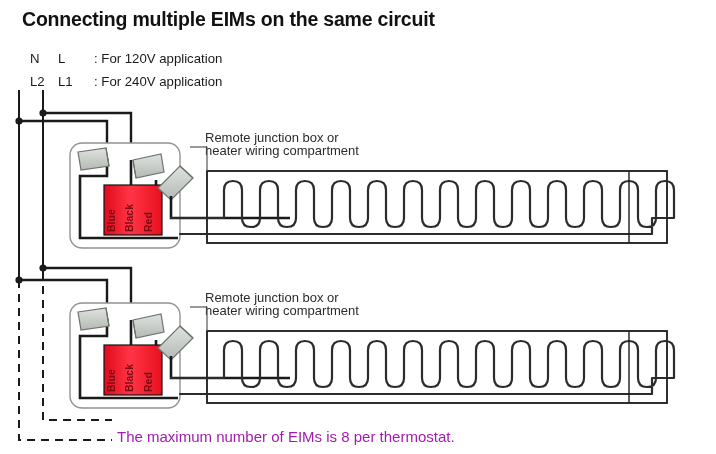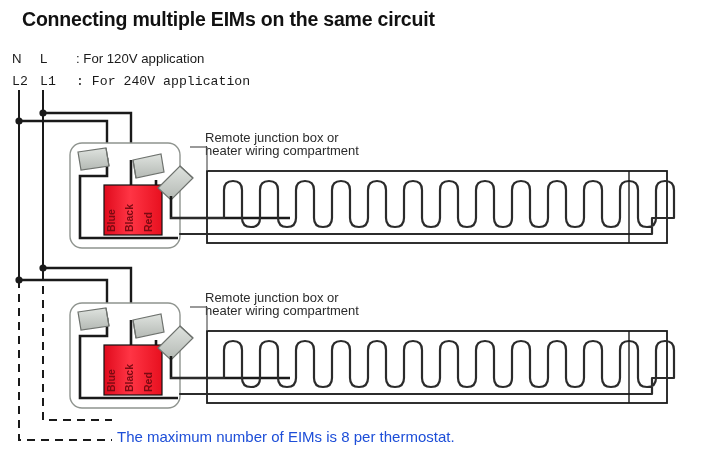--- a/index.html
+++ b/index.html
@@ -30,23 +30,24 @@
     font-weight: bold;
     letter-spacing: -0.2px;
     color: #111111;
     white-space: nowrap;
   }
   .legend-row {
     position: absolute;
     font-size: 13.2px;
     color: #1a1a1a;
     white-space: nowrap;
+    margin-left: 18px;
   }
   #legend-row-0 { left: 12px; top: 51px; }
-  #legend-row-1 { left: 12px; top: 74px; font-family: Liberation Mono, monospace; }
+  #legend-row-1 { left: 12px; top: 74px; }
   .legend-term {
     display: inline-block;
     width: 28px;
   }
   .legend-term2 {
     display: inline-block;
     width: 36px;
   }
   .callout {
     position: absolute;
@@ -55,21 +56,21 @@
     color: #2b2b2b;
     white-space: nowrap;
   }
   #callout-top { left: 205px; top: 131px; }
   #callout-bottom { left: 205px; top: 291px; }
   #footnote {
     position: absolute;
     left: 117px;
     top: 428px;
     font-size: 15px;
-    color: #1d4ed8;
+    color: #a21caf;
     white-space: nowrap;
   }
   svg#canvas {
     position: absolute;
     left: 0;
     top: 0;
   }
   .eim-label {
     font-size: 10.5px;
     font-weight: bold;

